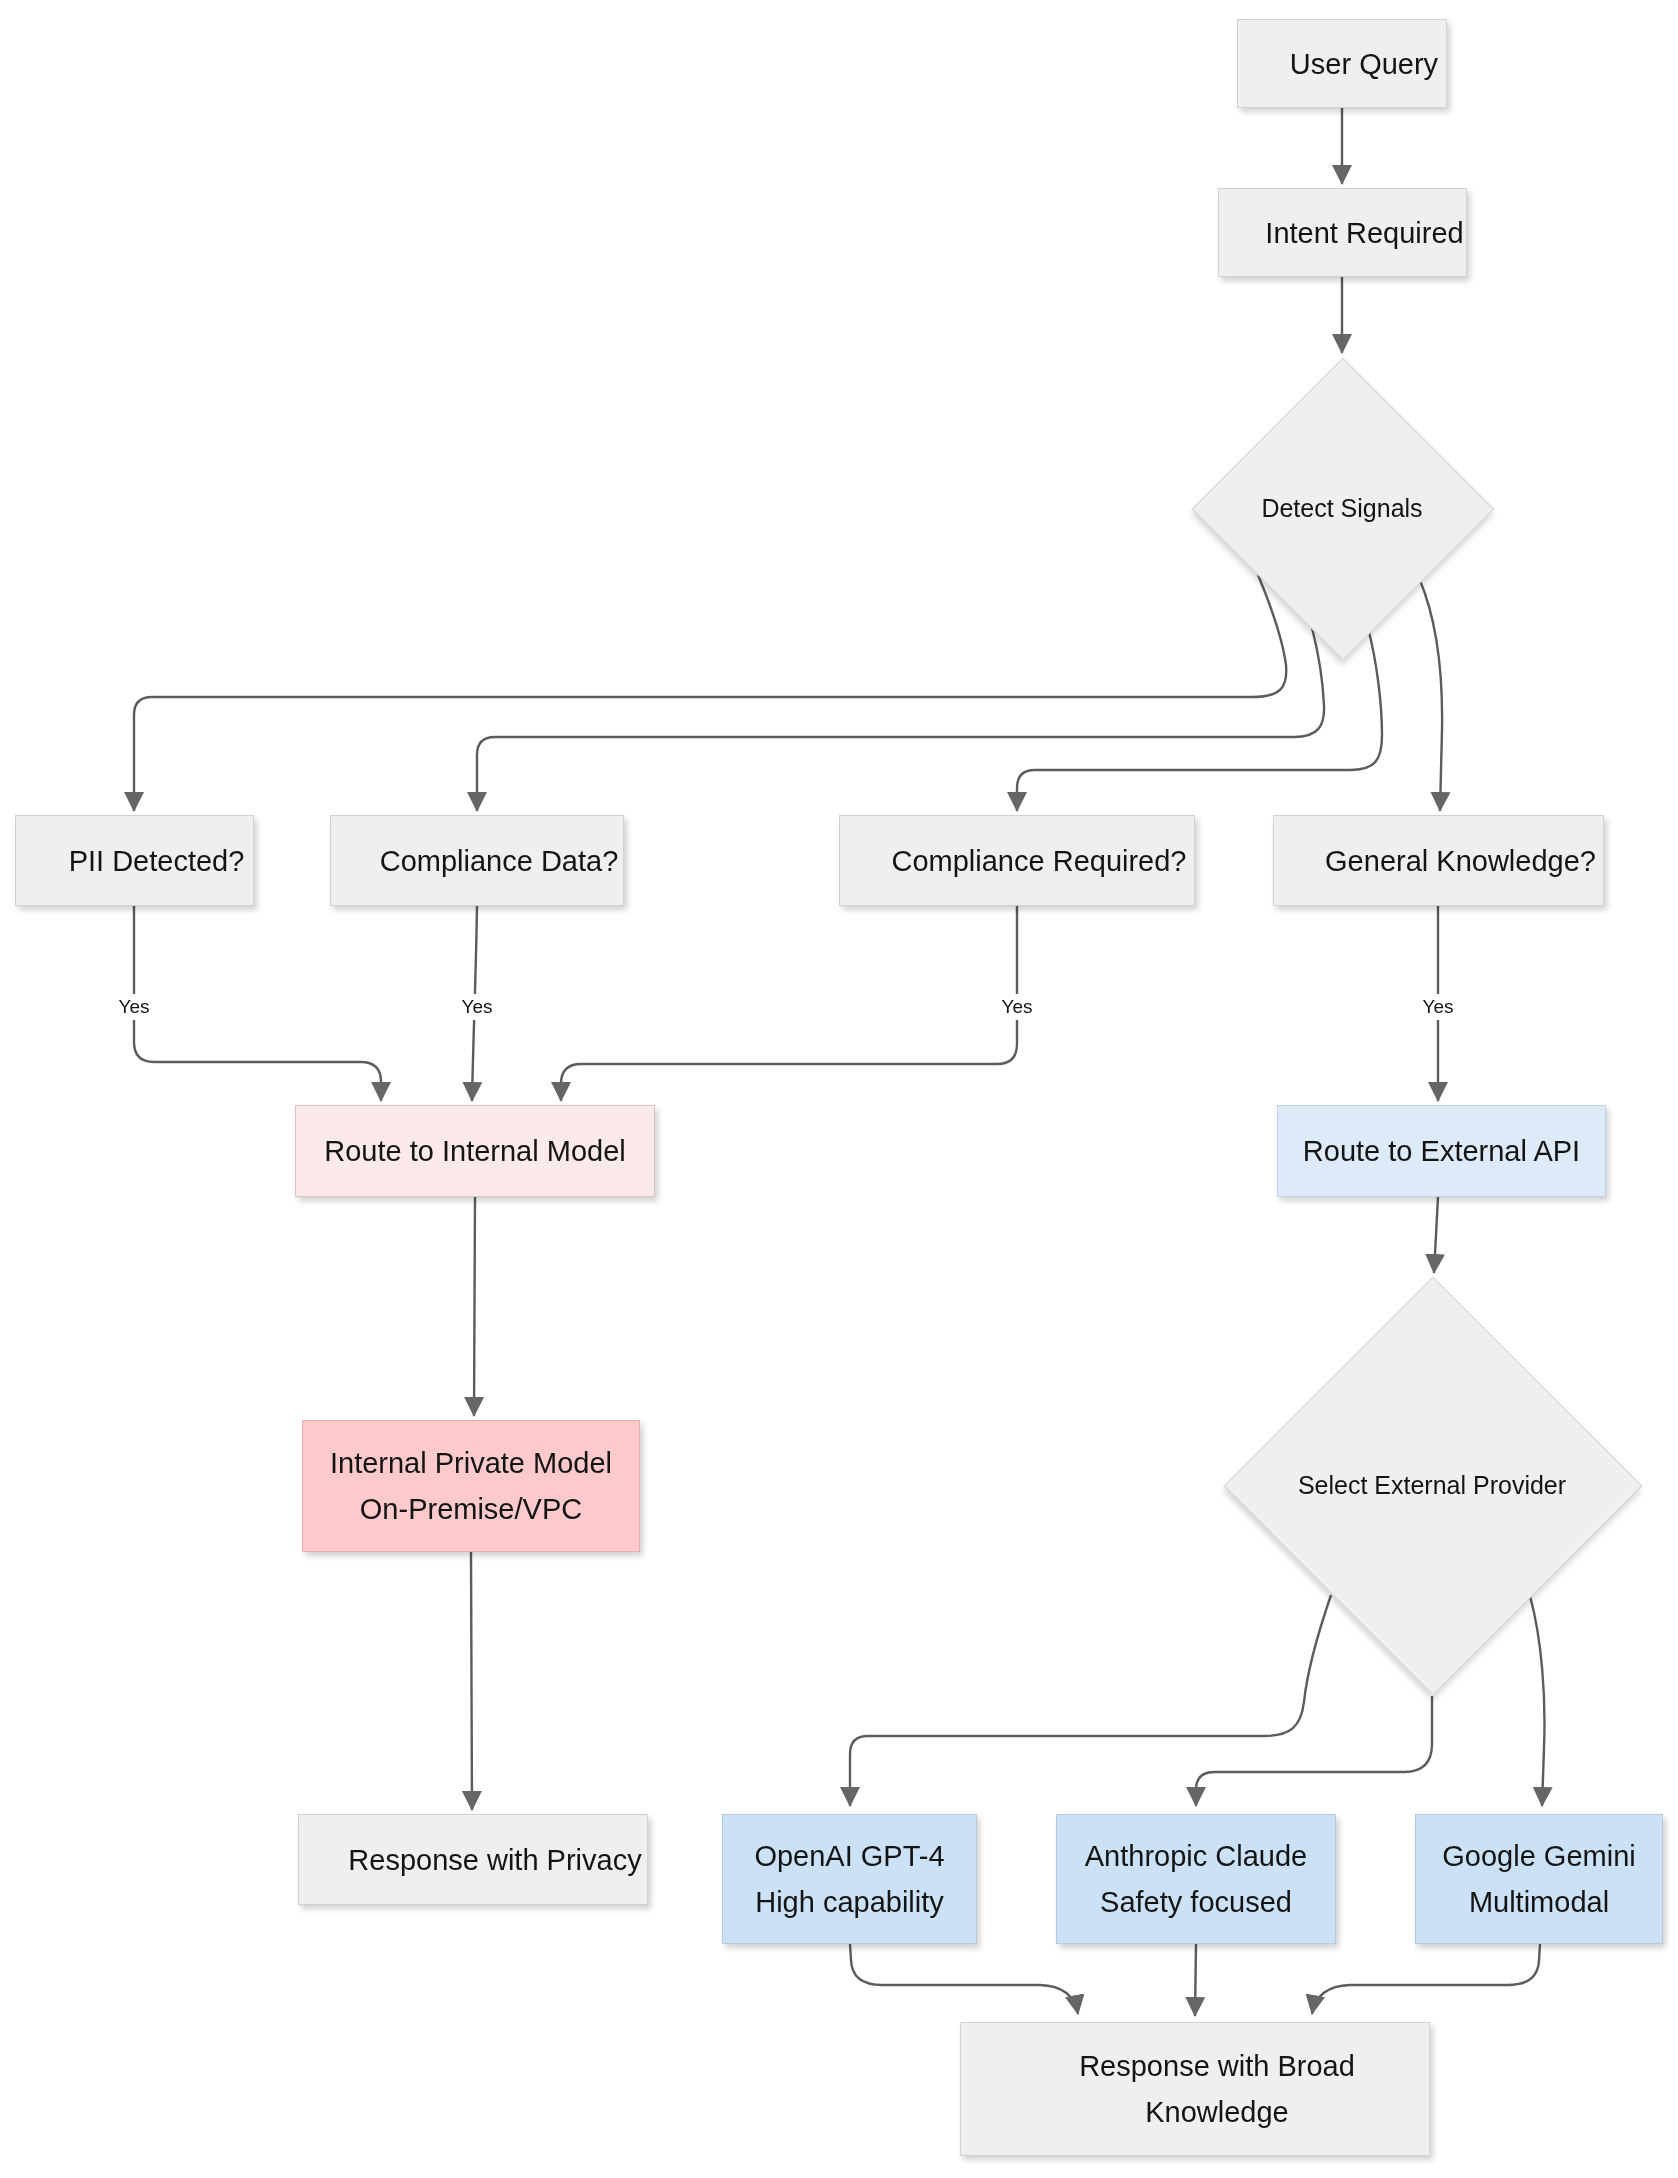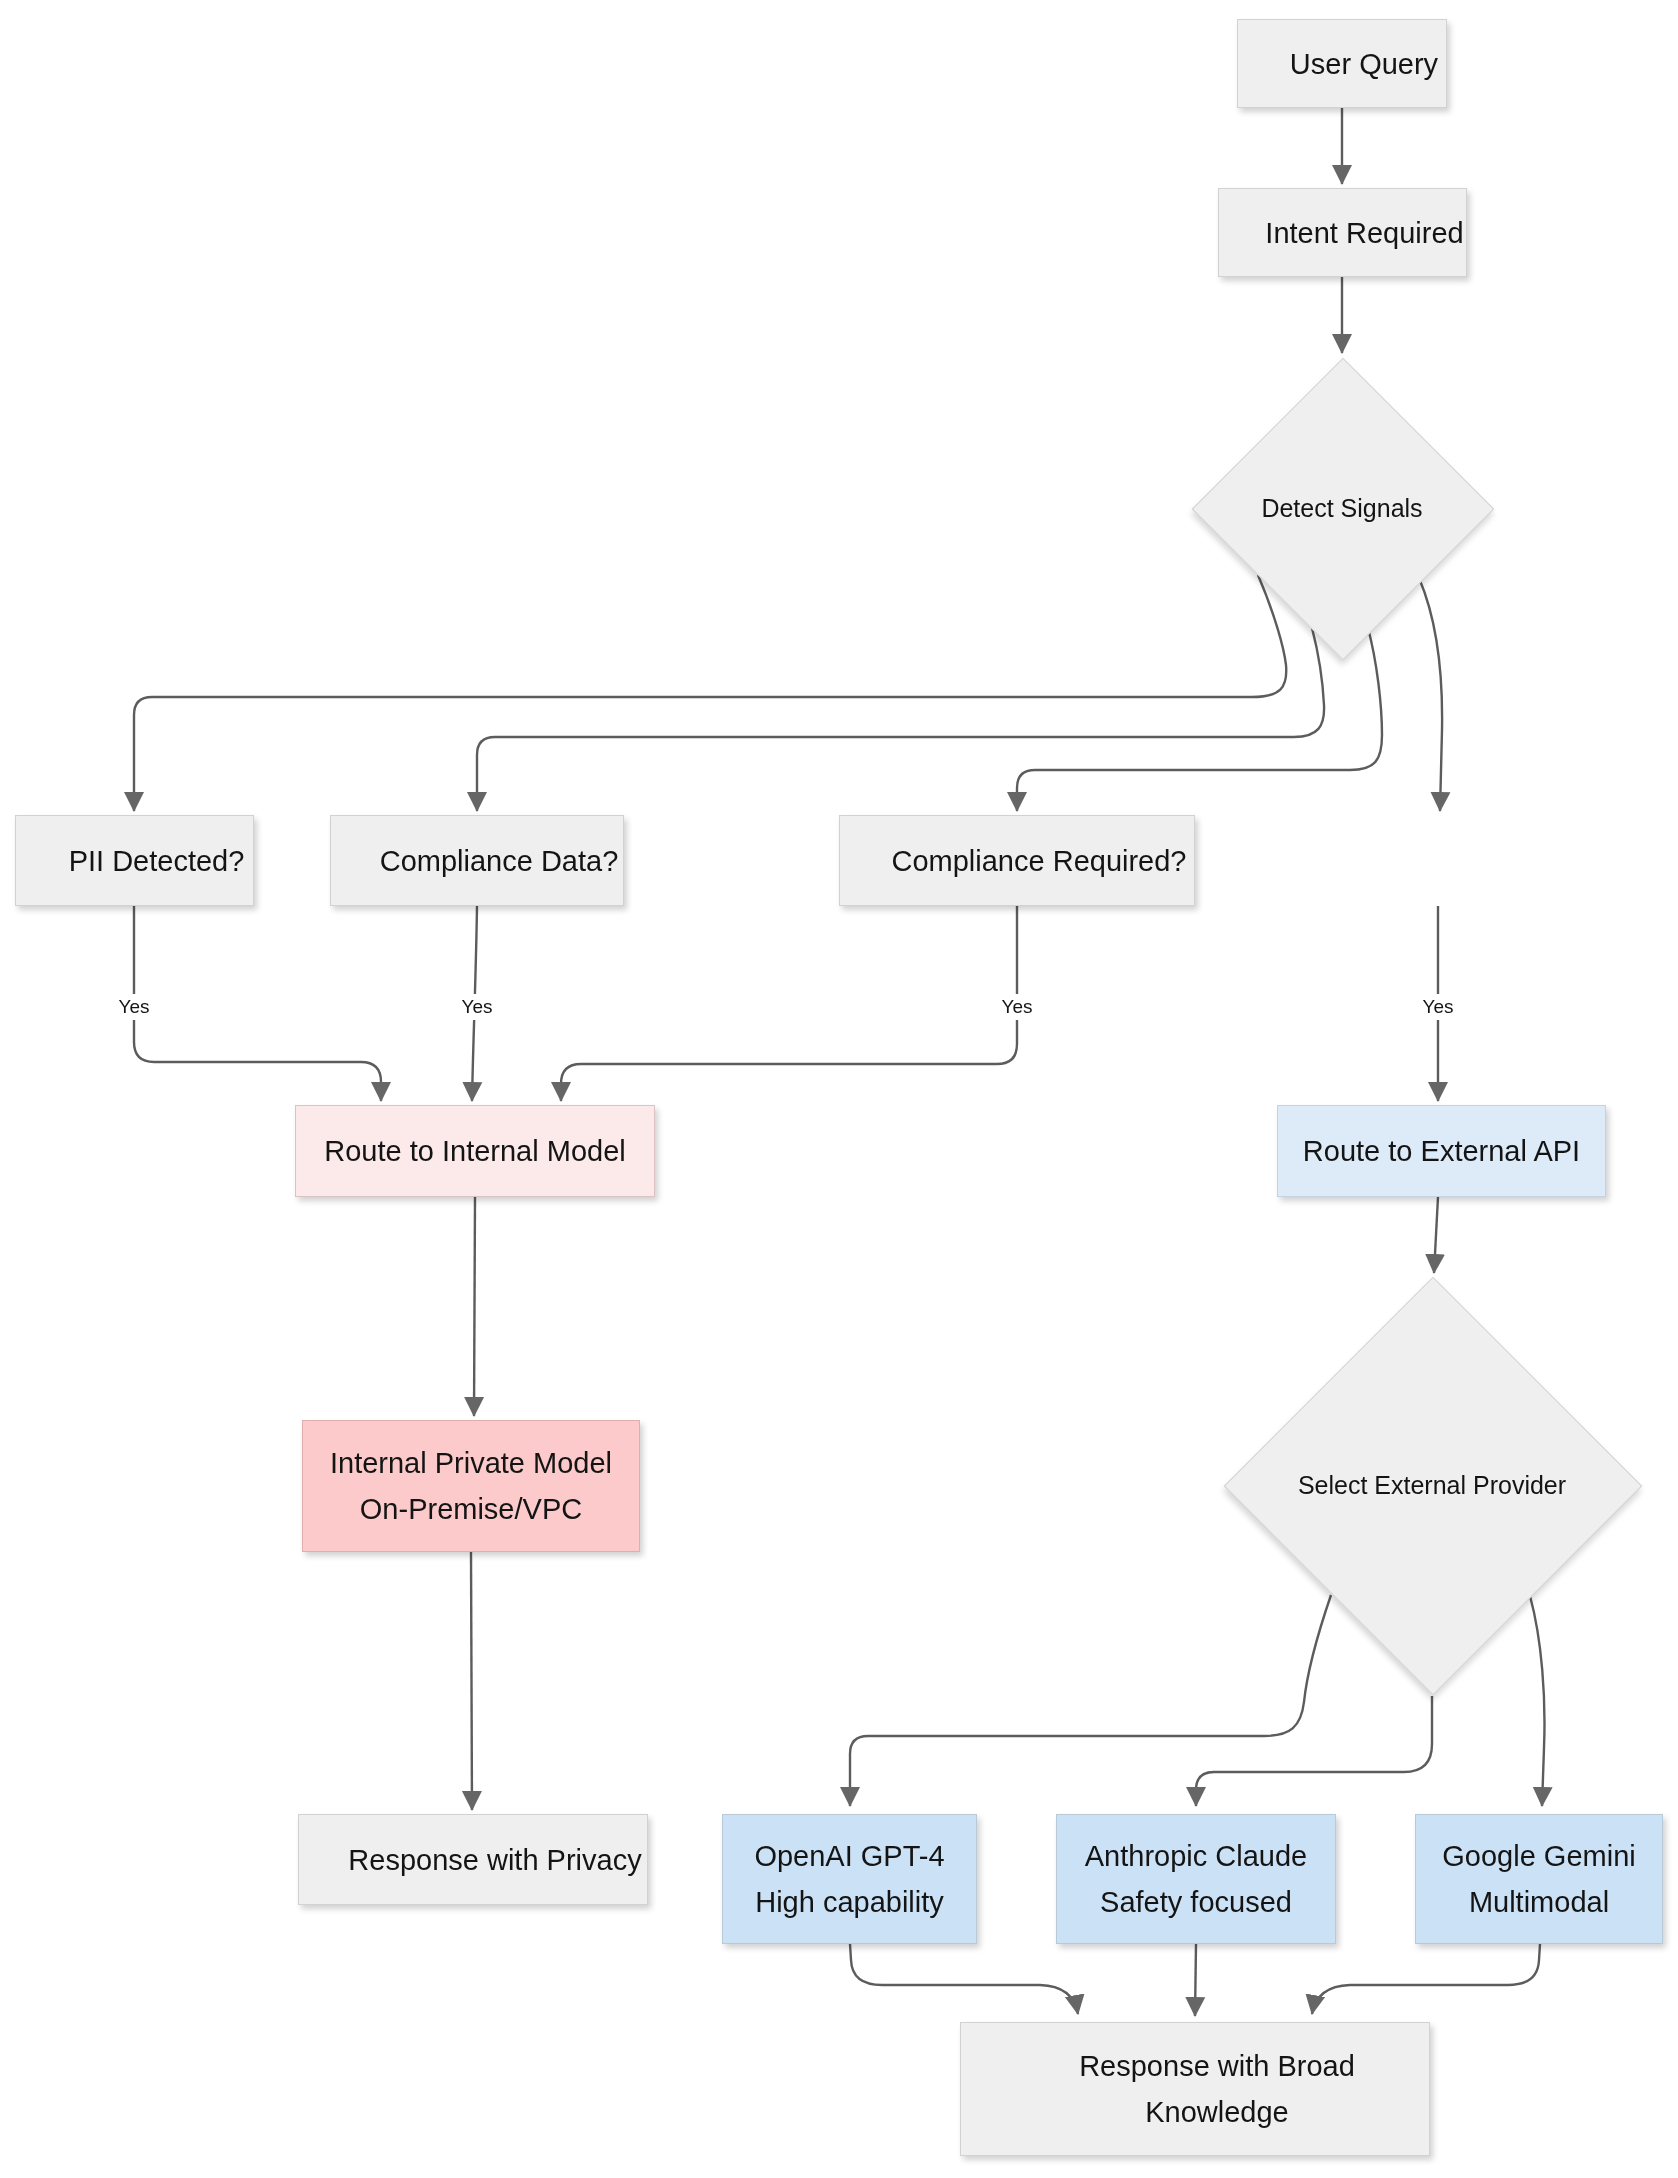--- a/index.html
+++ b/index.html
@@ -95,20 +95,23 @@
   </div>
 
   <div class="node gray" style="left:330px; top:815px; width:294px; height:91px;">
     <div>Compliance Data?</div>
   </div>
 
   <div class="node gray" style="left:839px; top:815px; width:356px; height:91px;">
     <div>Compliance Required?</div>
   </div>
 
+  <div class="node gray" style="left:1273px; top:815px; width:331px; height:91px;">
+    <div>General Knowledge?</div>
+  </div>
 
   <div class="edge-label" style="left:134px; top:1007px;">
     <span>Yes</span>
   </div>
   <div class="edge-label" style="left:477px; top:1007px;">
     <span>Yes</span>
   </div>
   <div class="edge-label" style="left:1017px; top:1007px;">
     <span>Yes</span>
   </div>

